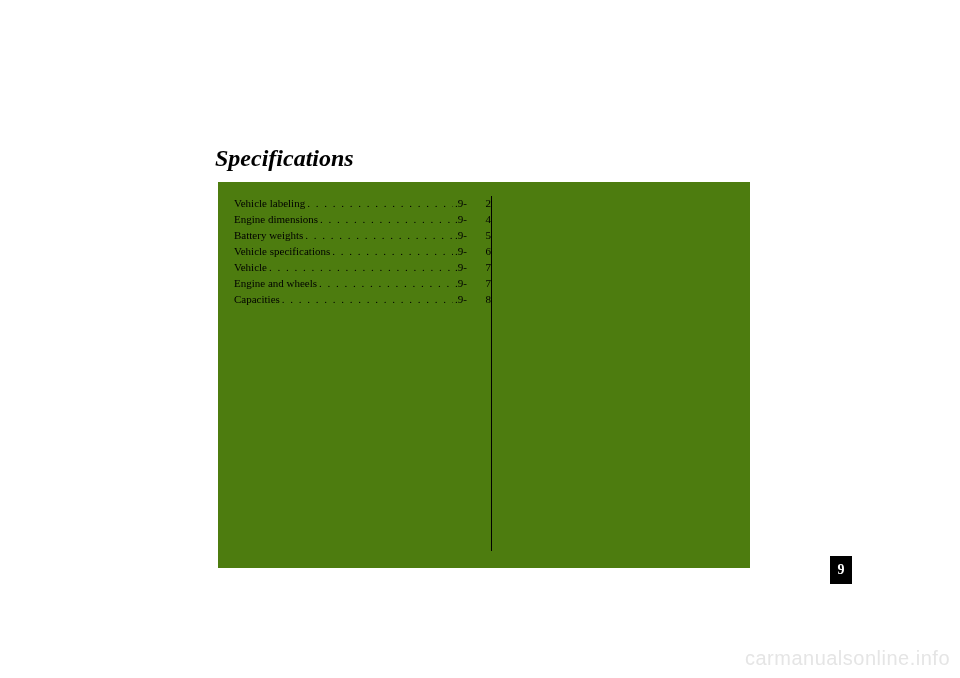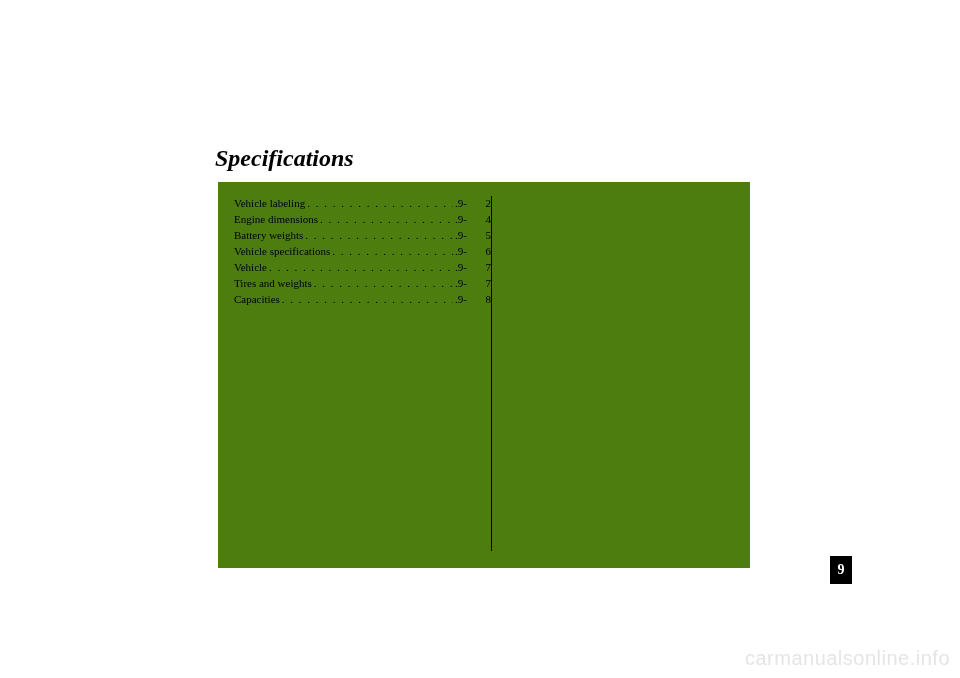--- a/index.html
+++ b/index.html
@@ -134,21 +134,21 @@
       </div>
 
       <div class="toc-row">
         <span class="toc-label">Vehicle</span>
         <span class="toc-dots"> . . . . . . . . . . . . . . . . . . . . . . . . . . . . . . . . . . . . . . . . . .</span>
         <span class="toc-section">.9-</span>
         <span class="toc-page">7</span>
       </div>
 
       <div class="toc-row">
-        <span class="toc-label">Tires and weights</span>
+        <span class="toc-label">Engine and wheels</span>
         <span class="toc-dots"> . . . . . . . . . . . . . . . . . . . . . . . . . . . . . . . . . . . . . . . . . .</span>
         <span class="toc-section">.9-</span>
         <span class="toc-page">7</span>
       </div>
 
       <div class="toc-row">
         <span class="toc-label">Capacities</span>
         <span class="toc-dots"> . . . . . . . . . . . . . . . . . . . . . . . . . . . . . . . . . . . . . . . . . .</span>
         <span class="toc-section">.9-</span>
         <span class="toc-page">8</span>

